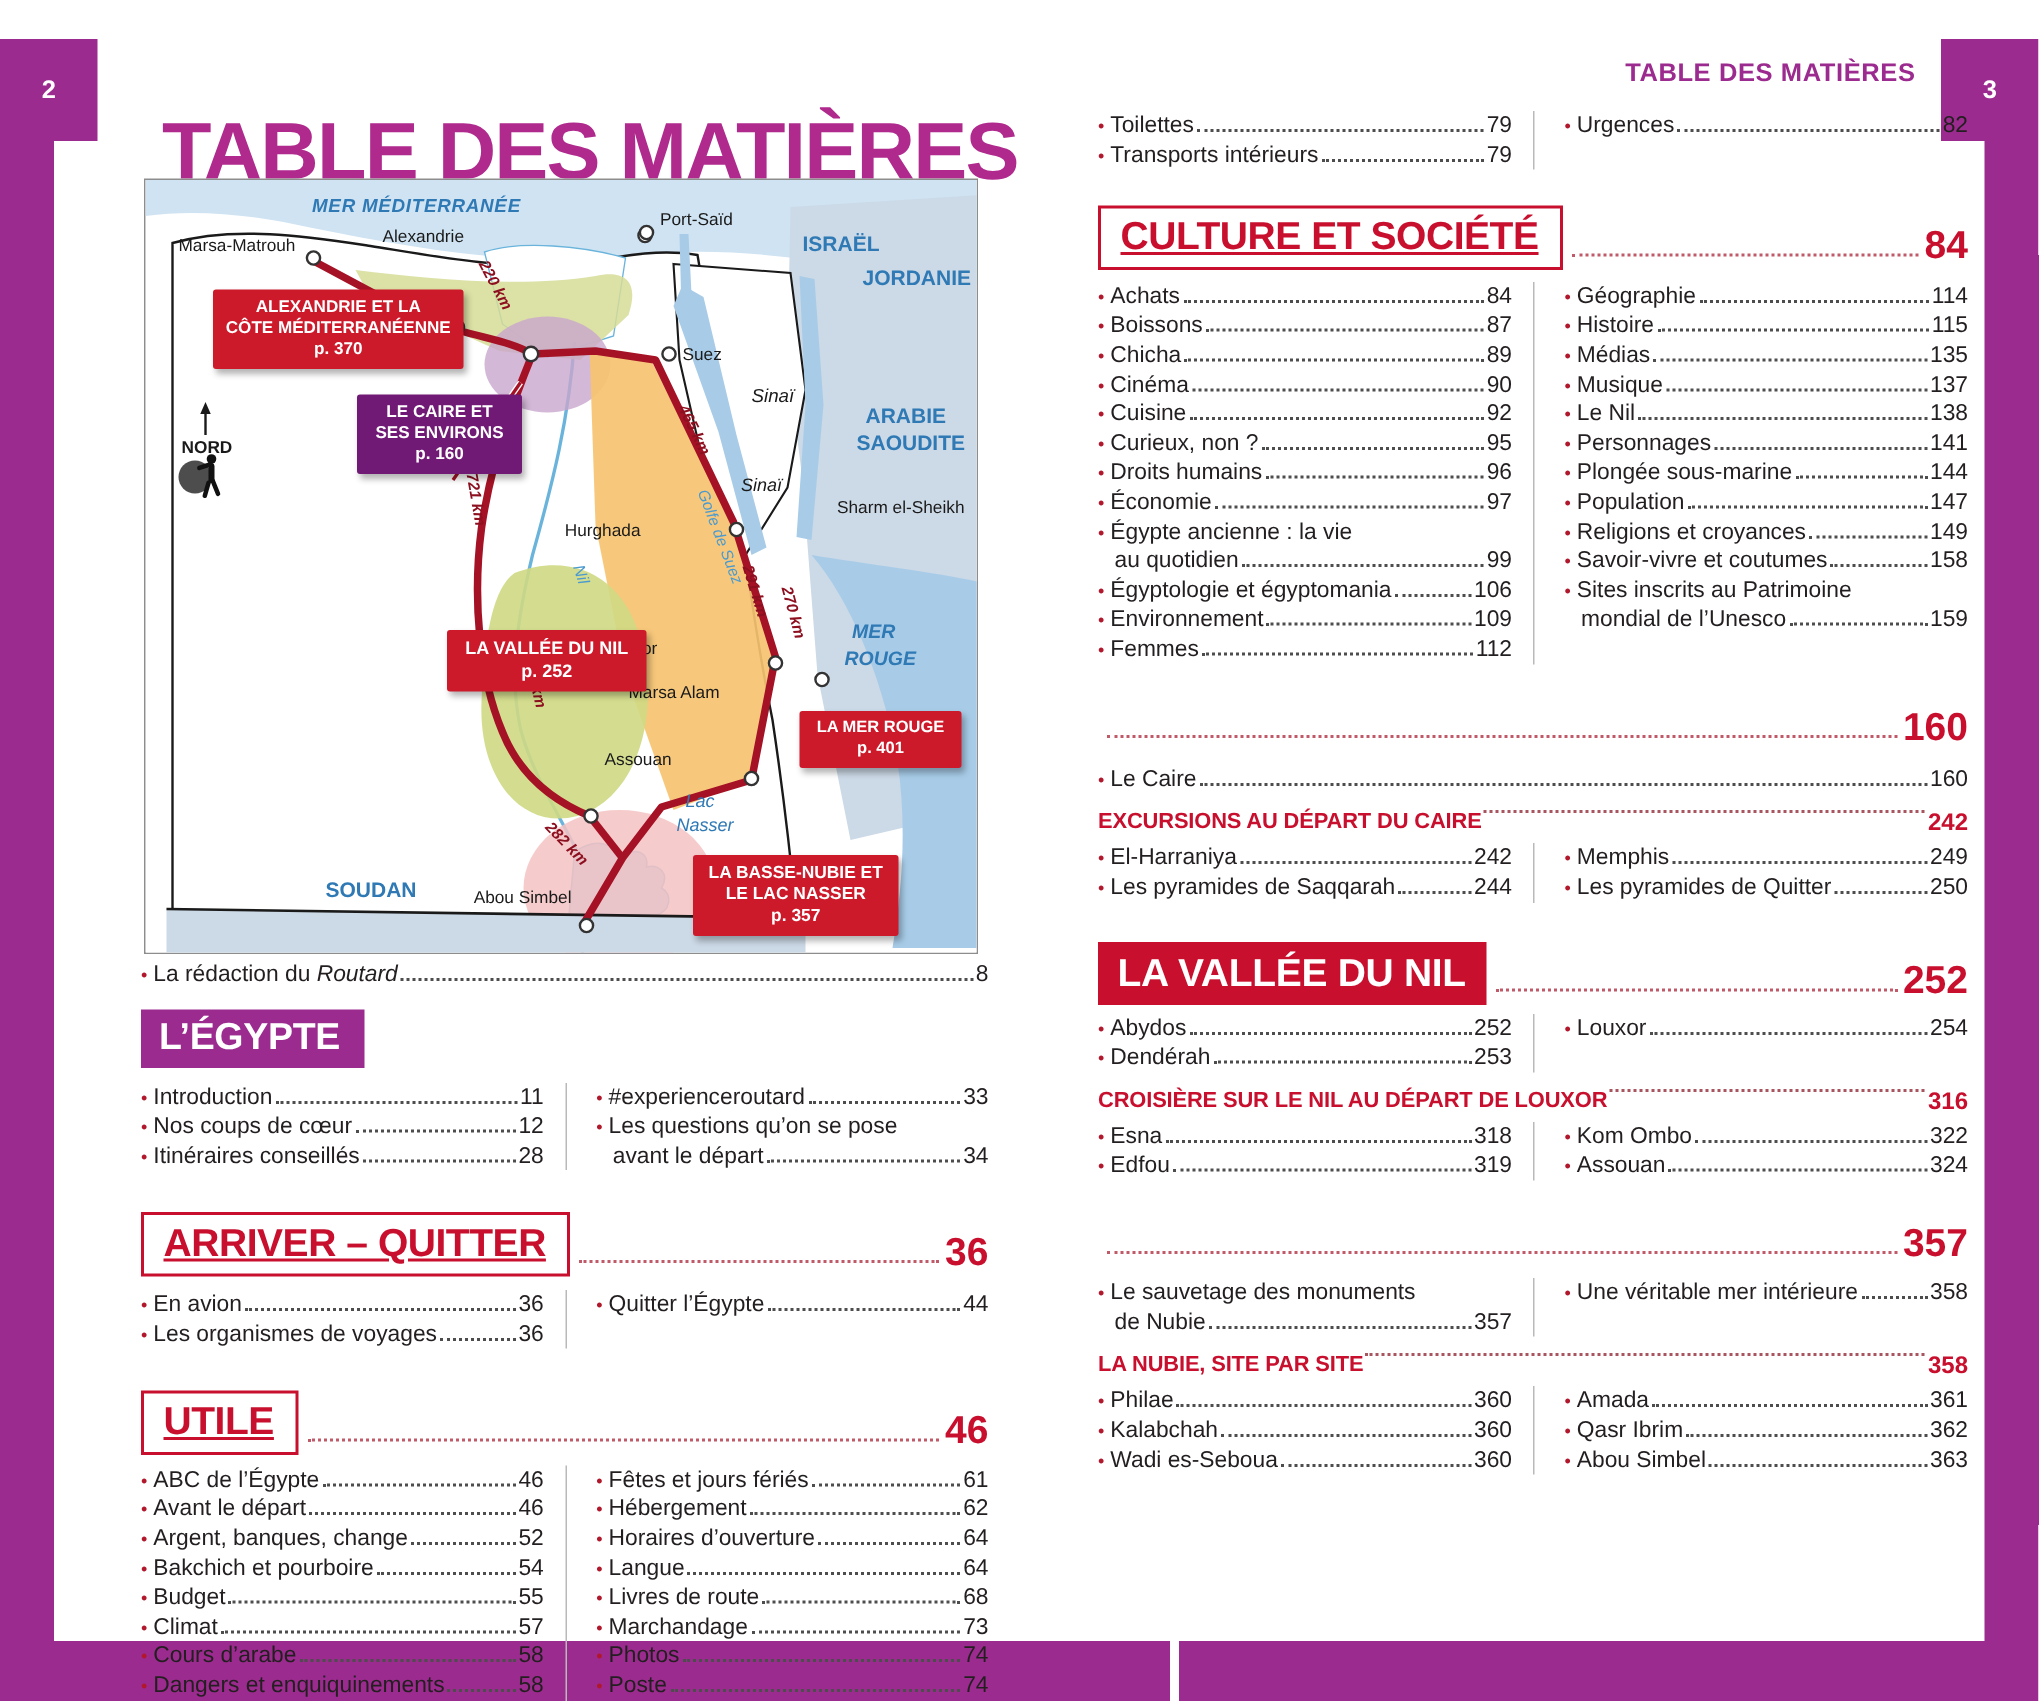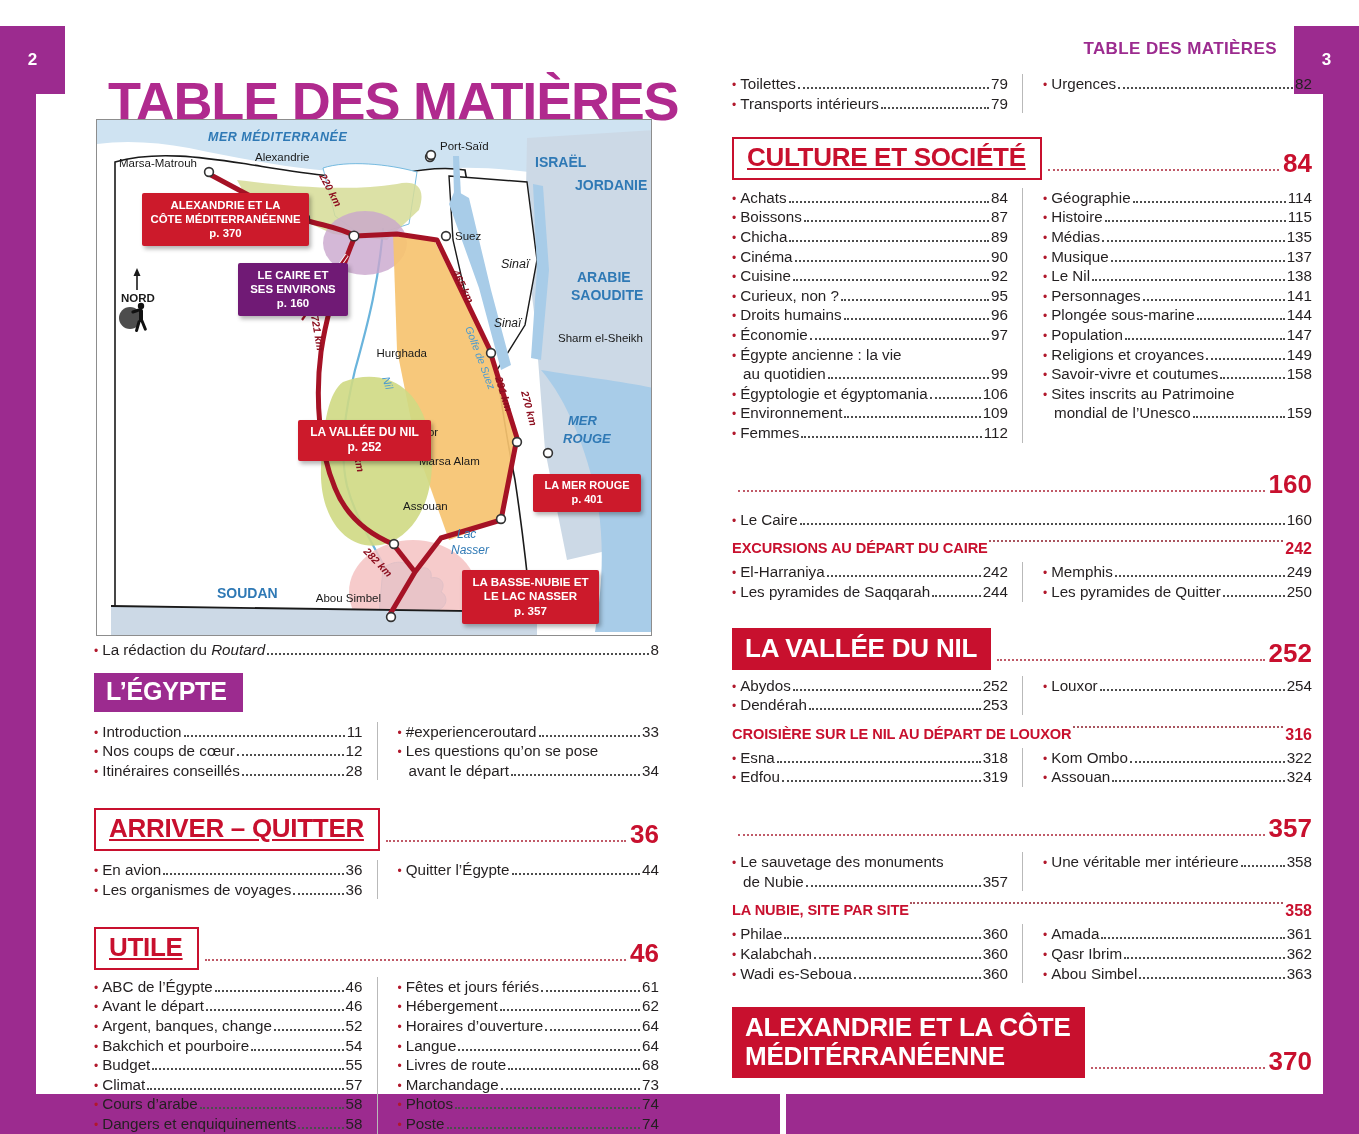--- a/index.html
+++ b/index.html
@@ -835,24 +835,16 @@
             <div class="lead-row">
               <span class="bul">•</span>
               <span class="txt">Abou Simbel</span>
               <span class="dots"></span>
               <span class="pg">363</span>
             </div>
           </div>
       </div>
 
       <div style="height:20px"></div>
-      <div class="sec" style="align-items:flex-end">
-        <div class="sec-box-solid">
-          <div>ALEXANDRIE ET LA CÔTE</div>
-          <div>MÉDITÉRRANÉENNE</div>
-        </div>
-        <div class="sec-dots"></div>
-        <div class="sec-pg">370</div>
-      </div>
 
     </div>
   </div>
 </div>
 
 </body></html>

